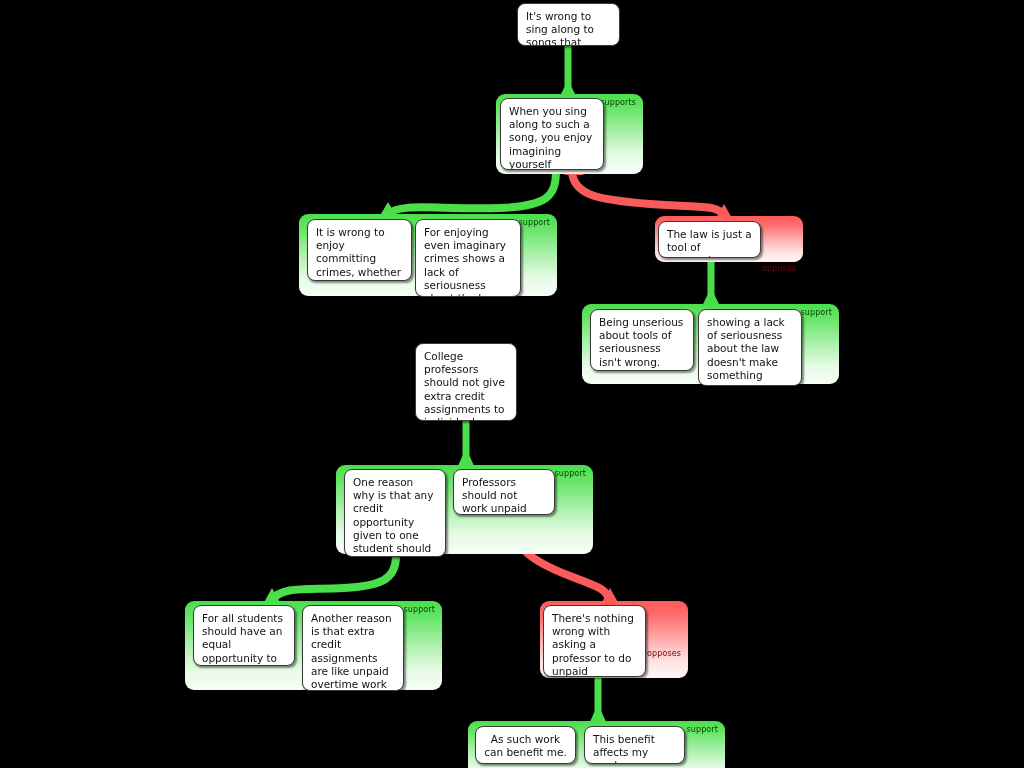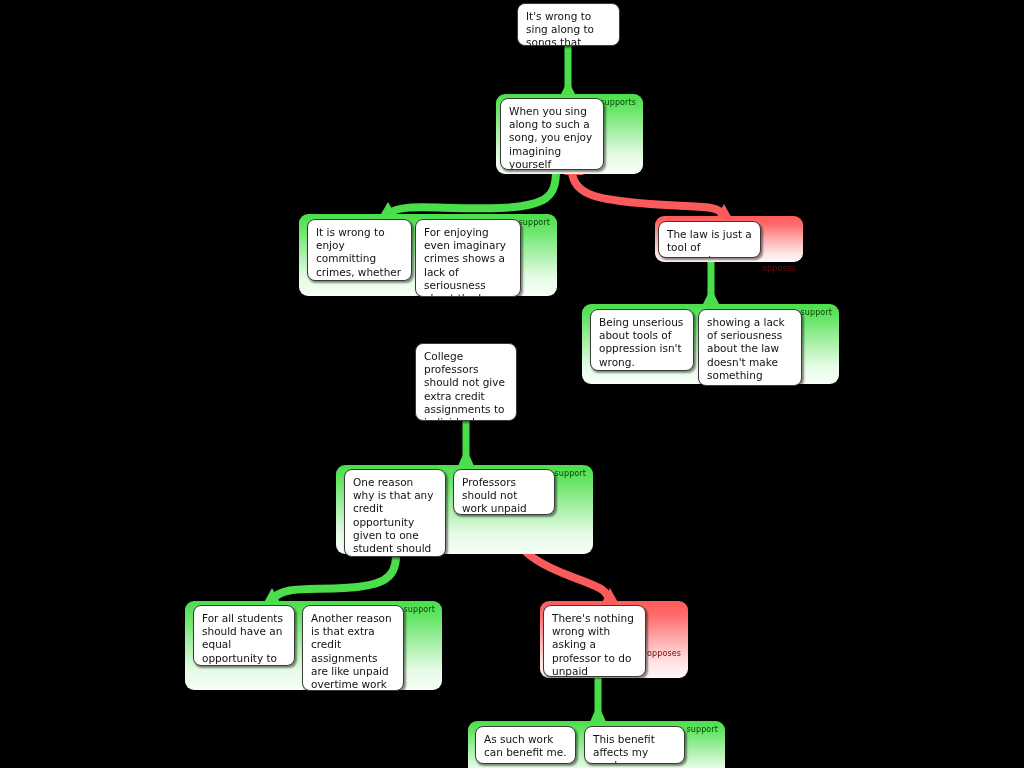--- a/index.html
+++ b/index.html
@@ -144,33 +144,33 @@
   <div class="box" style="left:517px; top:3px; width:103px; height:43px;">It's wrong to sing along to songs that glorify crime.</div>
 
   <div class="box" style="left:500px; top:98px; width:104px; height:72px;">When you sing along to such a song, you enjoy imagining yourself committing crimes.</div>
 
   <div class="box" style="left:307px; top:219px; width:105px; height:62px;">It is wrong to enjoy committing crimes, whether real or imaginary</div>
 
   <div class="box" style="left:415px; top:219px; width:106px; height:78px;">For enjoying even imaginary crimes shows a lack of seriousness about the law.</div>
 
   <div class="box" style="left:658px; top:221px; width:103px; height:37px;">The law is just a tool of oppression.</div>
 
-  <div class="box" style="left:590px; top:309px; width:104px; height:62px;">Being unserious about tools of oppression isn't wrong.</div>
+  <div class="box" style="left:590px; top:309px; width:104px; height:62px;">Being unserious about tools of seriousness isn't wrong.</div>
 
   <div class="box" style="left:698px; top:309px; width:104px; height:77px;">showing a lack of seriousness about the law doesn't make something wrong</div>
 
   <div class="box" style="left:415px; top:343px; width:102px; height:78px;">College professors should not give extra credit assignments to individual students.</div>
 
   <div class="box" style="left:344px; top:469px; width:102px; height:88px;">One reason why is that any credit opportunity given to one student should be given to all students.</div>
 
   <div class="box" style="left:453px; top:469px; width:102px; height:46px;">Professors should not work unpaid overtime.</div>
 
   <div class="box" style="left:193px; top:605px; width:102px; height:61px;">For all students should have an equal opportunity to earn a good grade.</div>
 
   <div class="box" style="left:302px; top:605px; width:102px; height:86px;">Another reason is that extra credit assignments are like unpaid overtime work for the professor.</div>
 
   <div class="box" style="left:543px; top:605px; width:103px; height:72px;">There's nothing wrong with asking a professor to do unpaid overtime work.</div>
 
-  <div class="box" style="left:475px; top:726px; width:101px; height:38px;">As such work can benefit me.</div>
+  <div class="box" style="left:475px; top:726px; width:101px; height:38px;text-align:center;">As such work can benefit me.</div>
 
   <div class="box" style="left:584px; top:726px; width:101px; height:38px;">This benefit affects my grade.</div>
 
 </div>
 
 </body></html>

